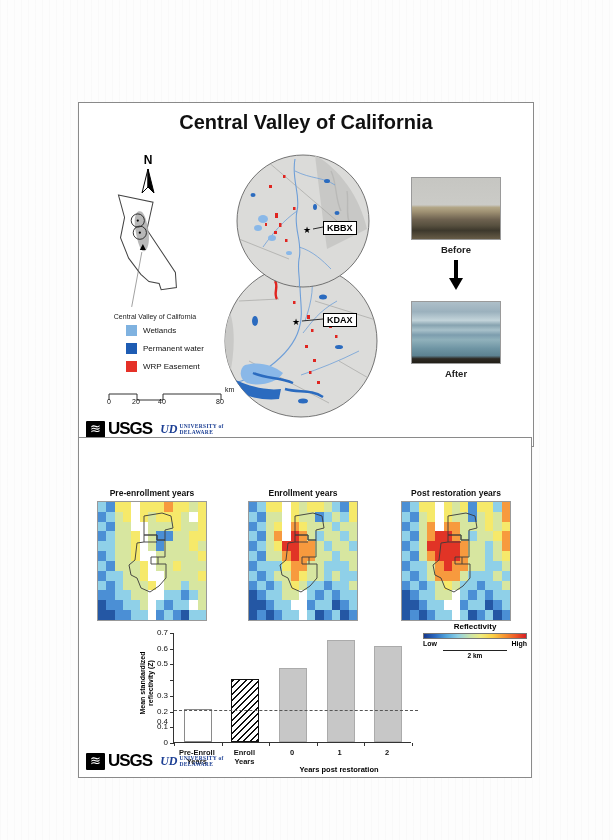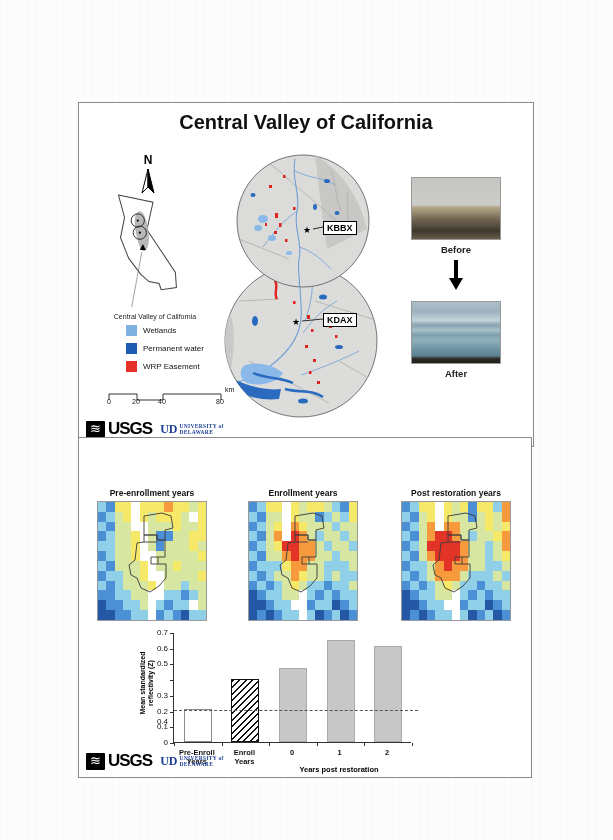--- a/index.html
+++ b/index.html
@@ -33,21 +33,21 @@
   #sb-labels{ position:absolute; left:0; top:11px; width:140px; height:10px; }
   #sb-labels span{ position:absolute; font-size:7px; color:#111; }
   #sb-unit{ position:absolute; left:118px; top:-1px; font-size:7px; color:#111; }
   .logos{ position:absolute; display:flex; align-items:center; gap:8px; }
   #s1-logos{ left:7px; bottom:7px; }
   #s2-logos{ left:7px; bottom:6px; }
   .usgs{ display:flex; align-items:center; gap:3px; }
   .usgs-waves{ width:19px; height:17px; background:#000; color:#fff; font-size:13px; line-height:16px; text-align:center; border-radius:1px; }
   .usgs-text{ font-weight:bold; font-size:17px; letter-spacing:-1px; color:#000; }
   .ud{ display:flex; align-items:center; gap:2px; color:#1c3f94; }
-  .ud-mono{ font-family:"Liberation Serif", serif; font-weight:bold; font-size:12px; }
+  .ud-mono{ font-family:"Liberation Serif", serif; font-weight:bold; font-style:italic; font-size:12px; }
   .ud-text div{ font-family:"Liberation Serif", serif; font-size:5.5px; font-weight:bold; line-height:6px; letter-spacing:0.3px; }
   #radar-wrap{ position:absolute; left:140px; top:48px; width:174px; height:268px; }
   .radar-label{ position:absolute; background:#fff; border:1px solid #000; font-weight:bold; font-size:9px; line-height:12px; padding:0 3px; }
   #kbbx-label{ left:104px; top:70px; }
   #kdax-label{ left:104px; top:162px; }
   .photo{ position:absolute; width:90px; height:63px; border:1px solid #9a9a9a; }
   #photo-before{ left:332px; top:74px;
     background:linear-gradient(#c6c6c2 0%, #cbcbc7 44%, #b3a788 48%, #a09274 55%, #6e6250 68%, #57503f 78%, #3d382c 86%, #675c47 100%); }
   #photo-after{ left:332px; top:198px;
     background:linear-gradient(#aebfc9 0%, #9bb1bd 16%, #c3d4da 30%, #87a3b0 38%, #a8c1ca 46%, #7d9dae 54%, #90b1bb 62%, #6f95a4 76%, #5d8292 88%, #2e2a24 93%, #221f18 100%); }
@@ -747,20 +747,30 @@
         </div>
         <svg class="hm-poly" width="110" height="120" viewBox="0 0 110 120">
           <g fill="none" stroke="#3a3a3a" stroke-width="1" opacity="0.9">
             <path d="M46,14 L64,11 L73,14 L75,26 L67,28 L67,38 L59,38 L59,33 L46,33 Z"></path>
             <path d="M46,33 L59,33 L59,38 L67,38 L67,55 L60,55 L60,62 L68,62 L68,76 L61,84 L52,90 L43,86 L39,76 L33,73 L31,63 L37,58 L39,41 L46,40 Z"></path>
             <path d="M46,40 L59,40 M60,55 L53,55 L53,62 L60,62"></path>
           </g>
         </svg>
       </div>
 
+    <div id="colorbar">
+      <div class="cb-title">Reflectivity</div>
+      <div id="cb-bar" style="background: linear-gradient(90deg, rgb(22, 56, 142), rgb(43, 106, 192), rgb(83, 167, 221), rgb(143, 208, 228), rgb(198, 227, 174), rgb(238, 235, 127), rgb(251, 211, 72), rgb(247, 154, 49), rgb(239, 95, 40), rgb(217, 30, 36));"></div>
+      <div class="cb-ends">
+        <span>Low</span>
+        <span>High</span>
+      </div>
+      <div class="cb-line"></div>
+      <div class="cb-scale-label">2 km</div>
+    </div>
 
     <div id="chart">
       <div id="ylabel">
         <div>Mean standardized</div>
         <div>reflectivity (Z)</div>
       </div>
       <div id="plot">
           <div class="yt" style="left: -32px; top: 105px;">0</div>
           <div class="ytm" style="top: 110px;"></div>
           <div class="yt" style="left: -32px; top: 89.2857px;">0.1</div>

